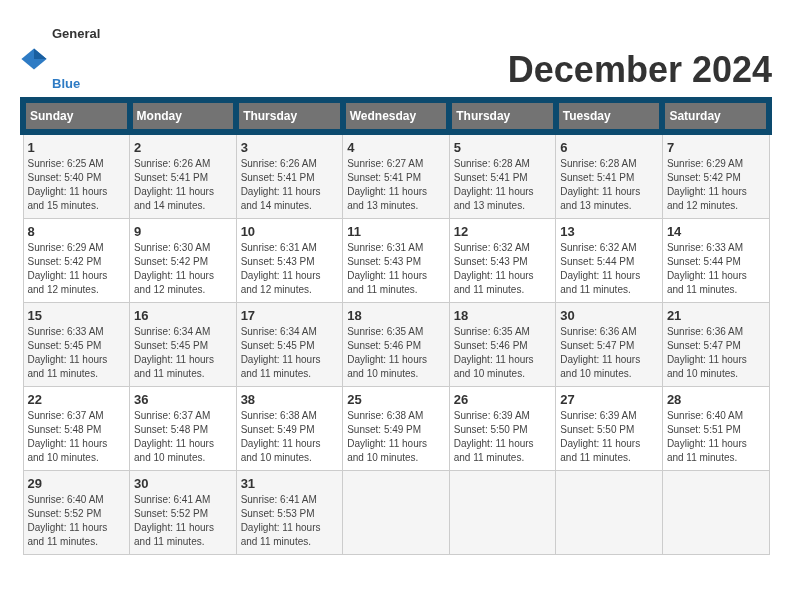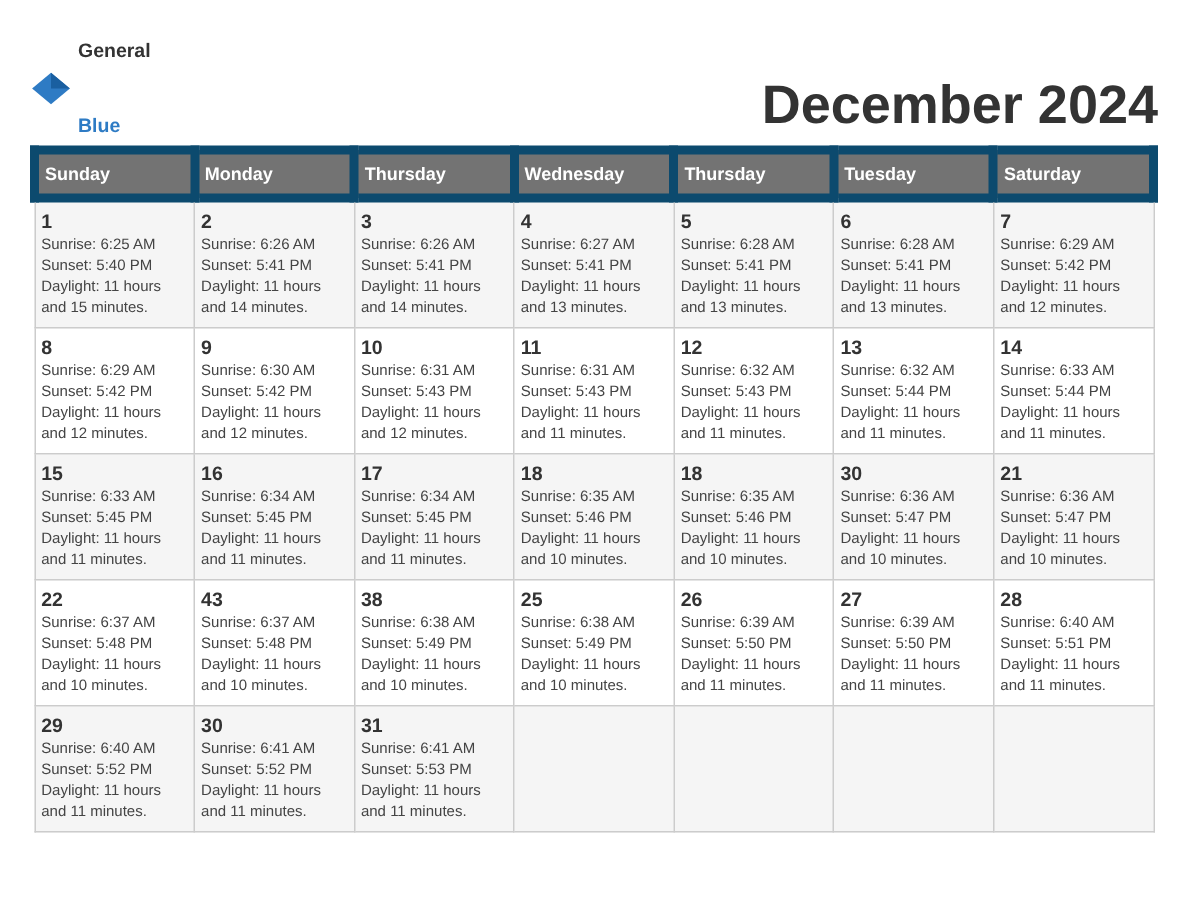--- a/index.html
+++ b/index.html
@@ -212,21 +212,21 @@
           <span class="day-number">21</span>
 <div class="day-info">Sunrise: 6:36 AM<br>Sunset: 5:47 PM<br>Daylight: 11 hours and 10 minutes.</div>
         </td>
       </tr>
       <tr>
         <td>
           <span class="day-number">22</span>
 <div class="day-info">Sunrise: 6:37 AM<br>Sunset: 5:48 PM<br>Daylight: 11 hours and 10 minutes.</div>
         </td>
         <td>
-          <span class="day-number">43</span>
+          <span class="day-number">36</span>
 <div class="day-info">Sunrise: 6:37 AM<br>Sunset: 5:48 PM<br>Daylight: 11 hours and 10 minutes.</div>
         </td>
         <td>
           <span class="day-number">38</span>
 <div class="day-info">Sunrise: 6:38 AM<br>Sunset: 5:49 PM<br>Daylight: 11 hours and 10 minutes.</div>
         </td>
         <td>
           <span class="day-number">25</span>
 <div class="day-info">Sunrise: 6:38 AM<br>Sunset: 5:49 PM<br>Daylight: 11 hours and 10 minutes.</div>
         </td>

